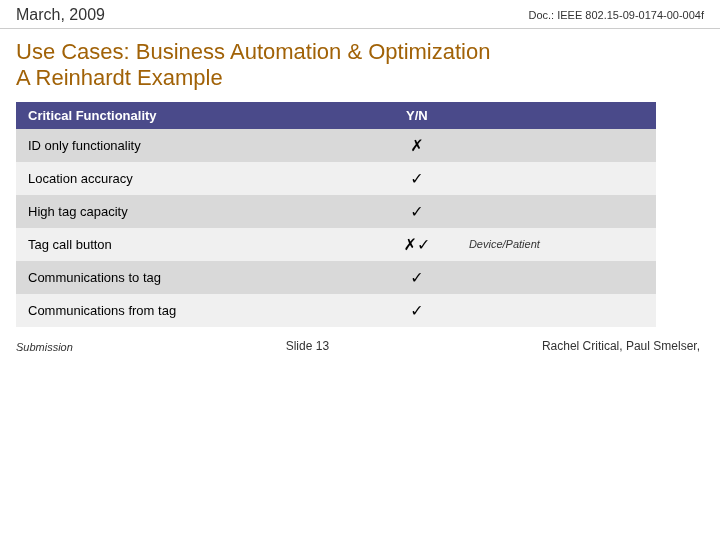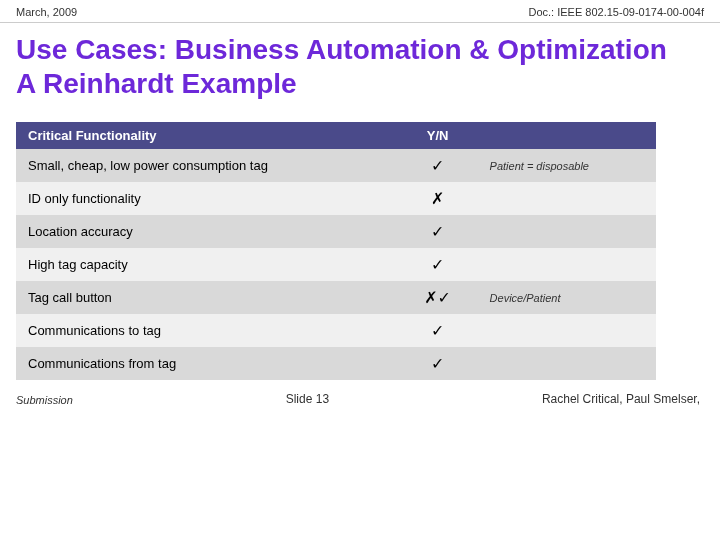--- a/index.html
+++ b/index.html
@@ -13,40 +13,40 @@
       overflow: hidden;
     }
     .header-bar {
       display: flex;
       justify-content: space-between;
       align-items: center;
       padding: 6px 16px 4px 16px;
       border-bottom: 1px solid #ccc;
     }
     .header-date {
-      font-size: 11px;
+      font-size: 16px;
       color: #333;
       text-align: center;
     }
     .header-doc {
       font-size: 11px;
       color: #333;
     }
     .page-title {
       padding: 10px 16px 6px 16px;
     }
     .page-title h1 {
-      font-size: 28px;
-      font-weight: bold;
-      color: #6d28d9;
+      font-size: 22px;
+      font-weight: normal;
+      color: #a16207;
       line-height: 1.2;
     }
     .table-container {
       padding: 0 16px;
-      margin-top: 16px;
+      margin-top: 4px;
     }
     table {
       width: 640px;
       border-collapse: collapse;
       font-size: 13px;
     }
     thead tr {
       background-color: #4a4a8a;
       color: #fff;
     }
@@ -119,25 +119,20 @@
 <div class="table-container">
   <table>
     <thead>
       <tr>
         <th>Critical Functionality</th>
         <th class="yn-col">Y/N</th>
         <th></th>
       </tr>
     </thead>
     <tbody id="table-body">
-    <tr>
-          <td>Small, cheap, low power consumption tag</td>
-          <td class="yn-cell">✓</td>
-          <td class="note-cell">Patient = disposable</td>
-        </tr>
         <tr>
           <td>ID only functionality</td>
           <td class="yn-cell">✗</td>
           <td class="note-cell"></td>
         </tr>
         <tr>
           <td>Location accuracy</td>
           <td class="yn-cell">✓</td>
           <td class="note-cell"></td>
         </tr>

